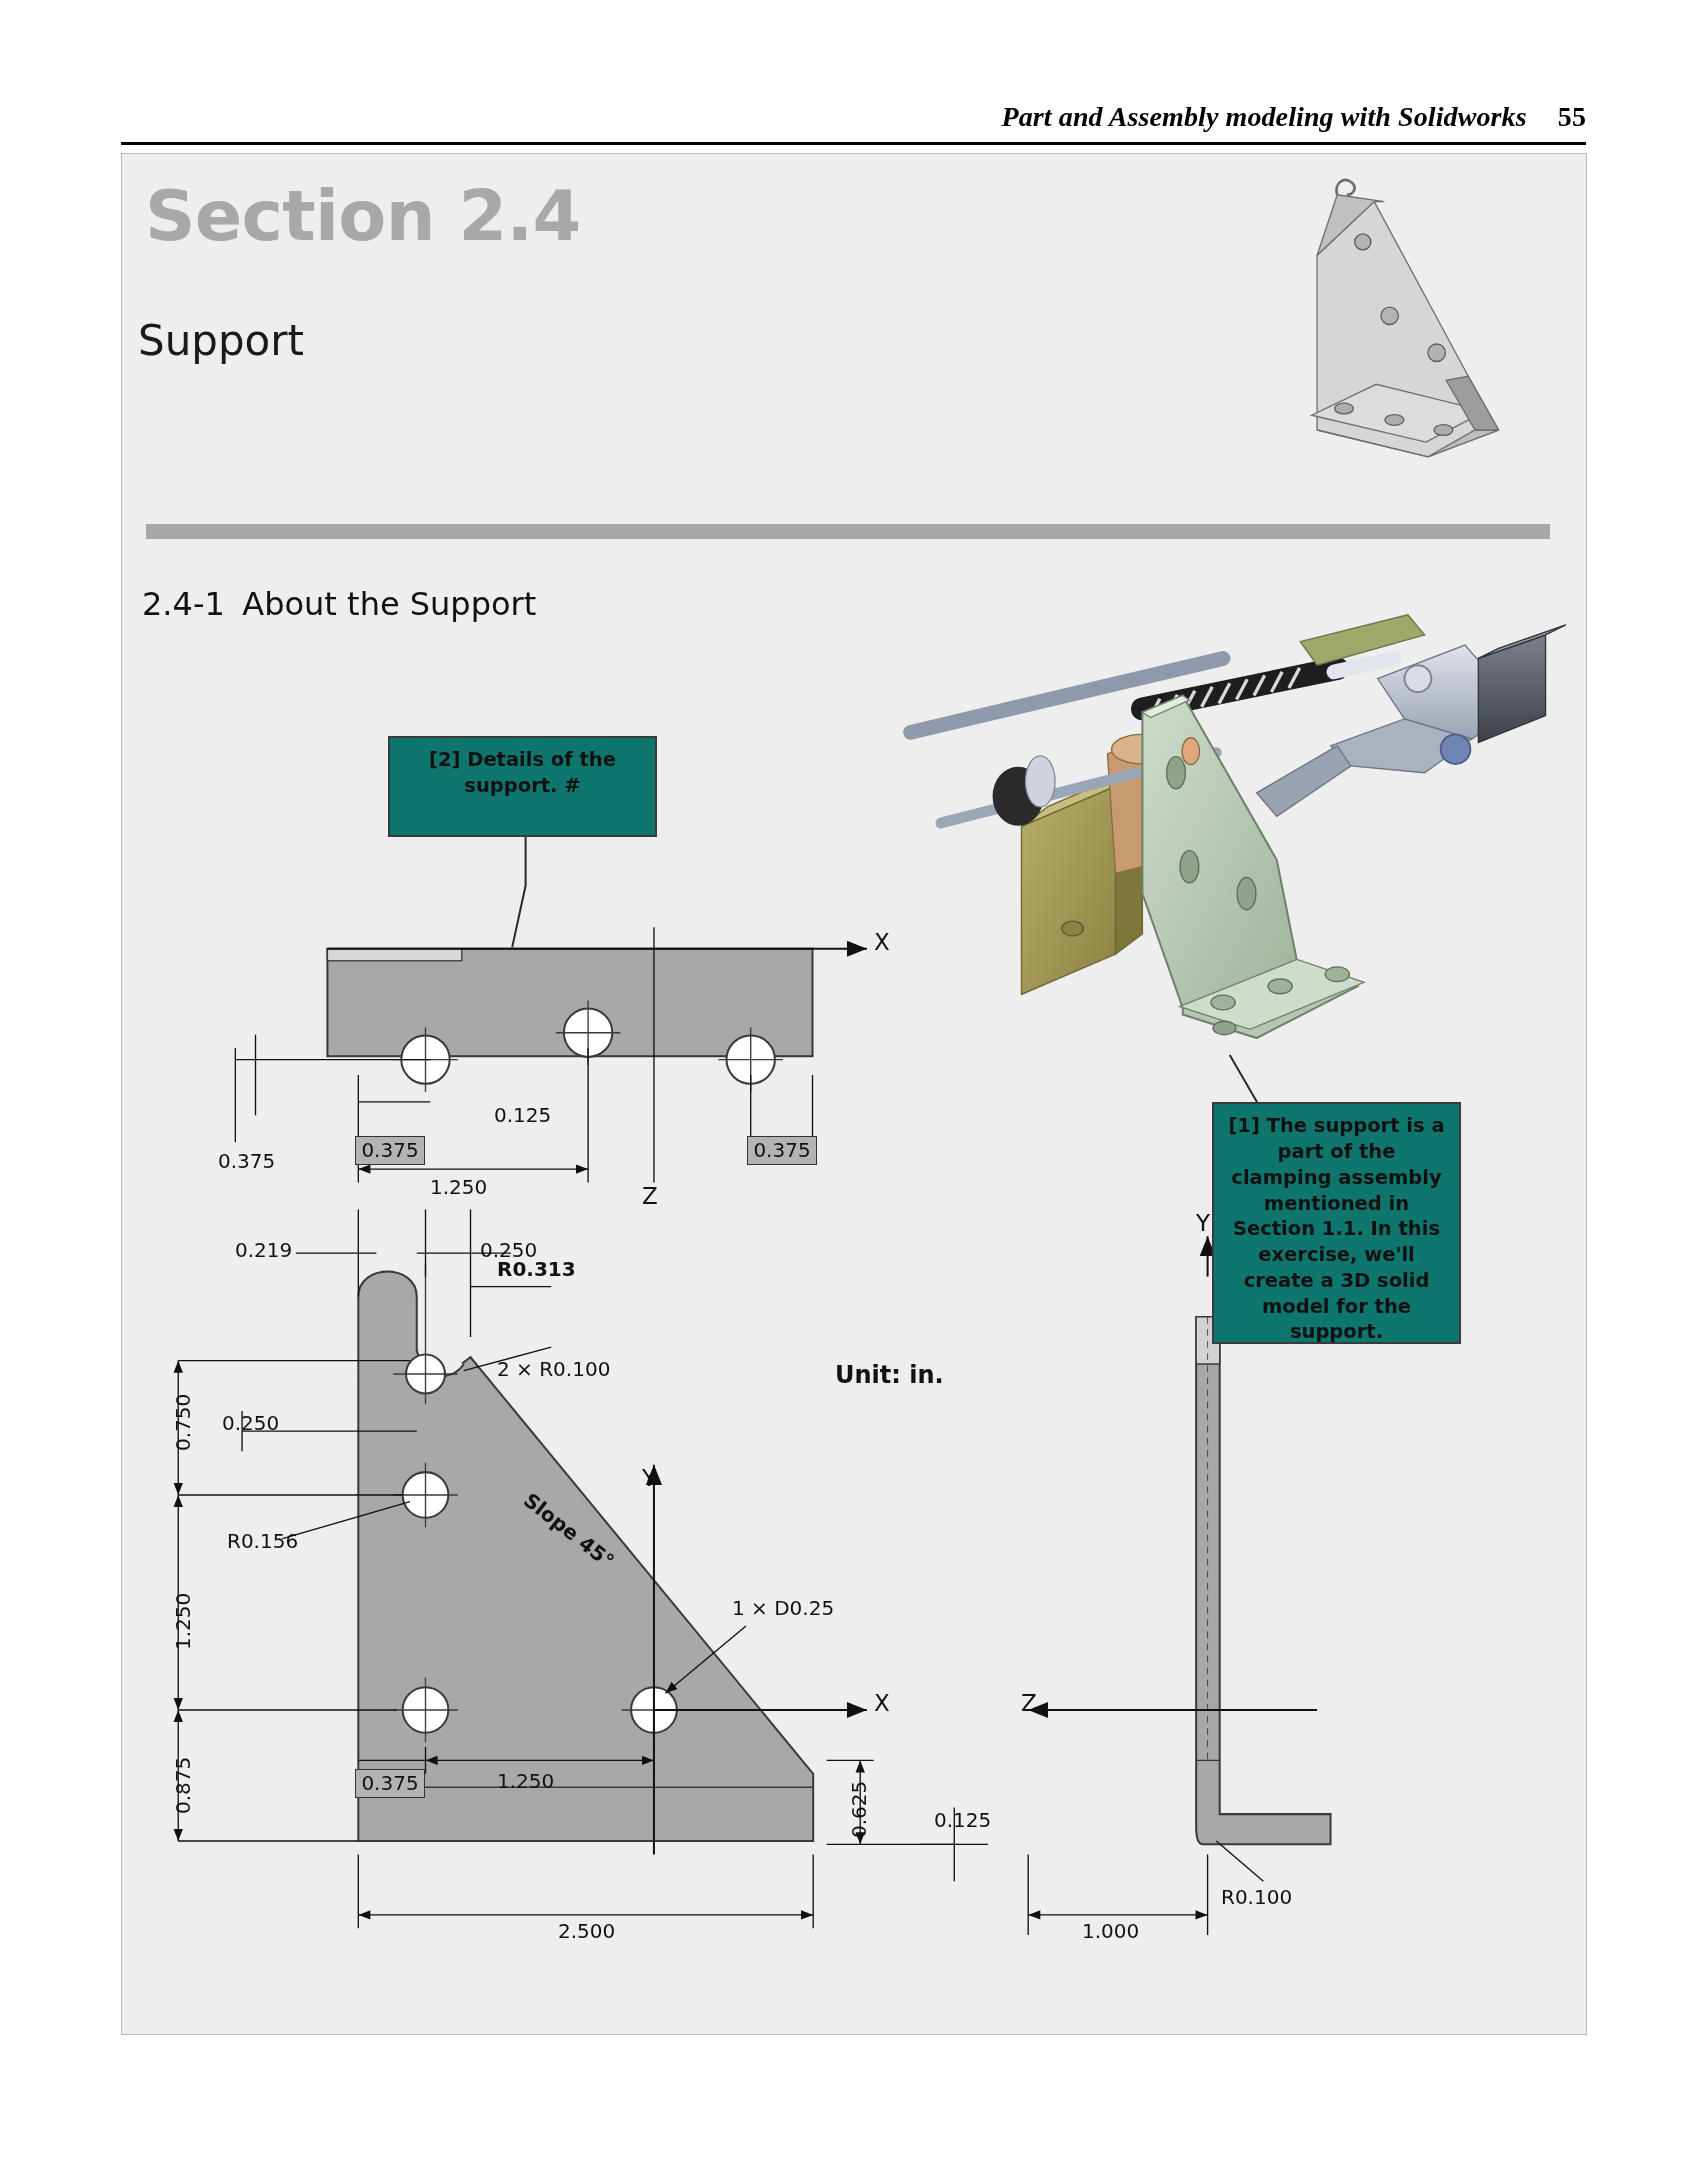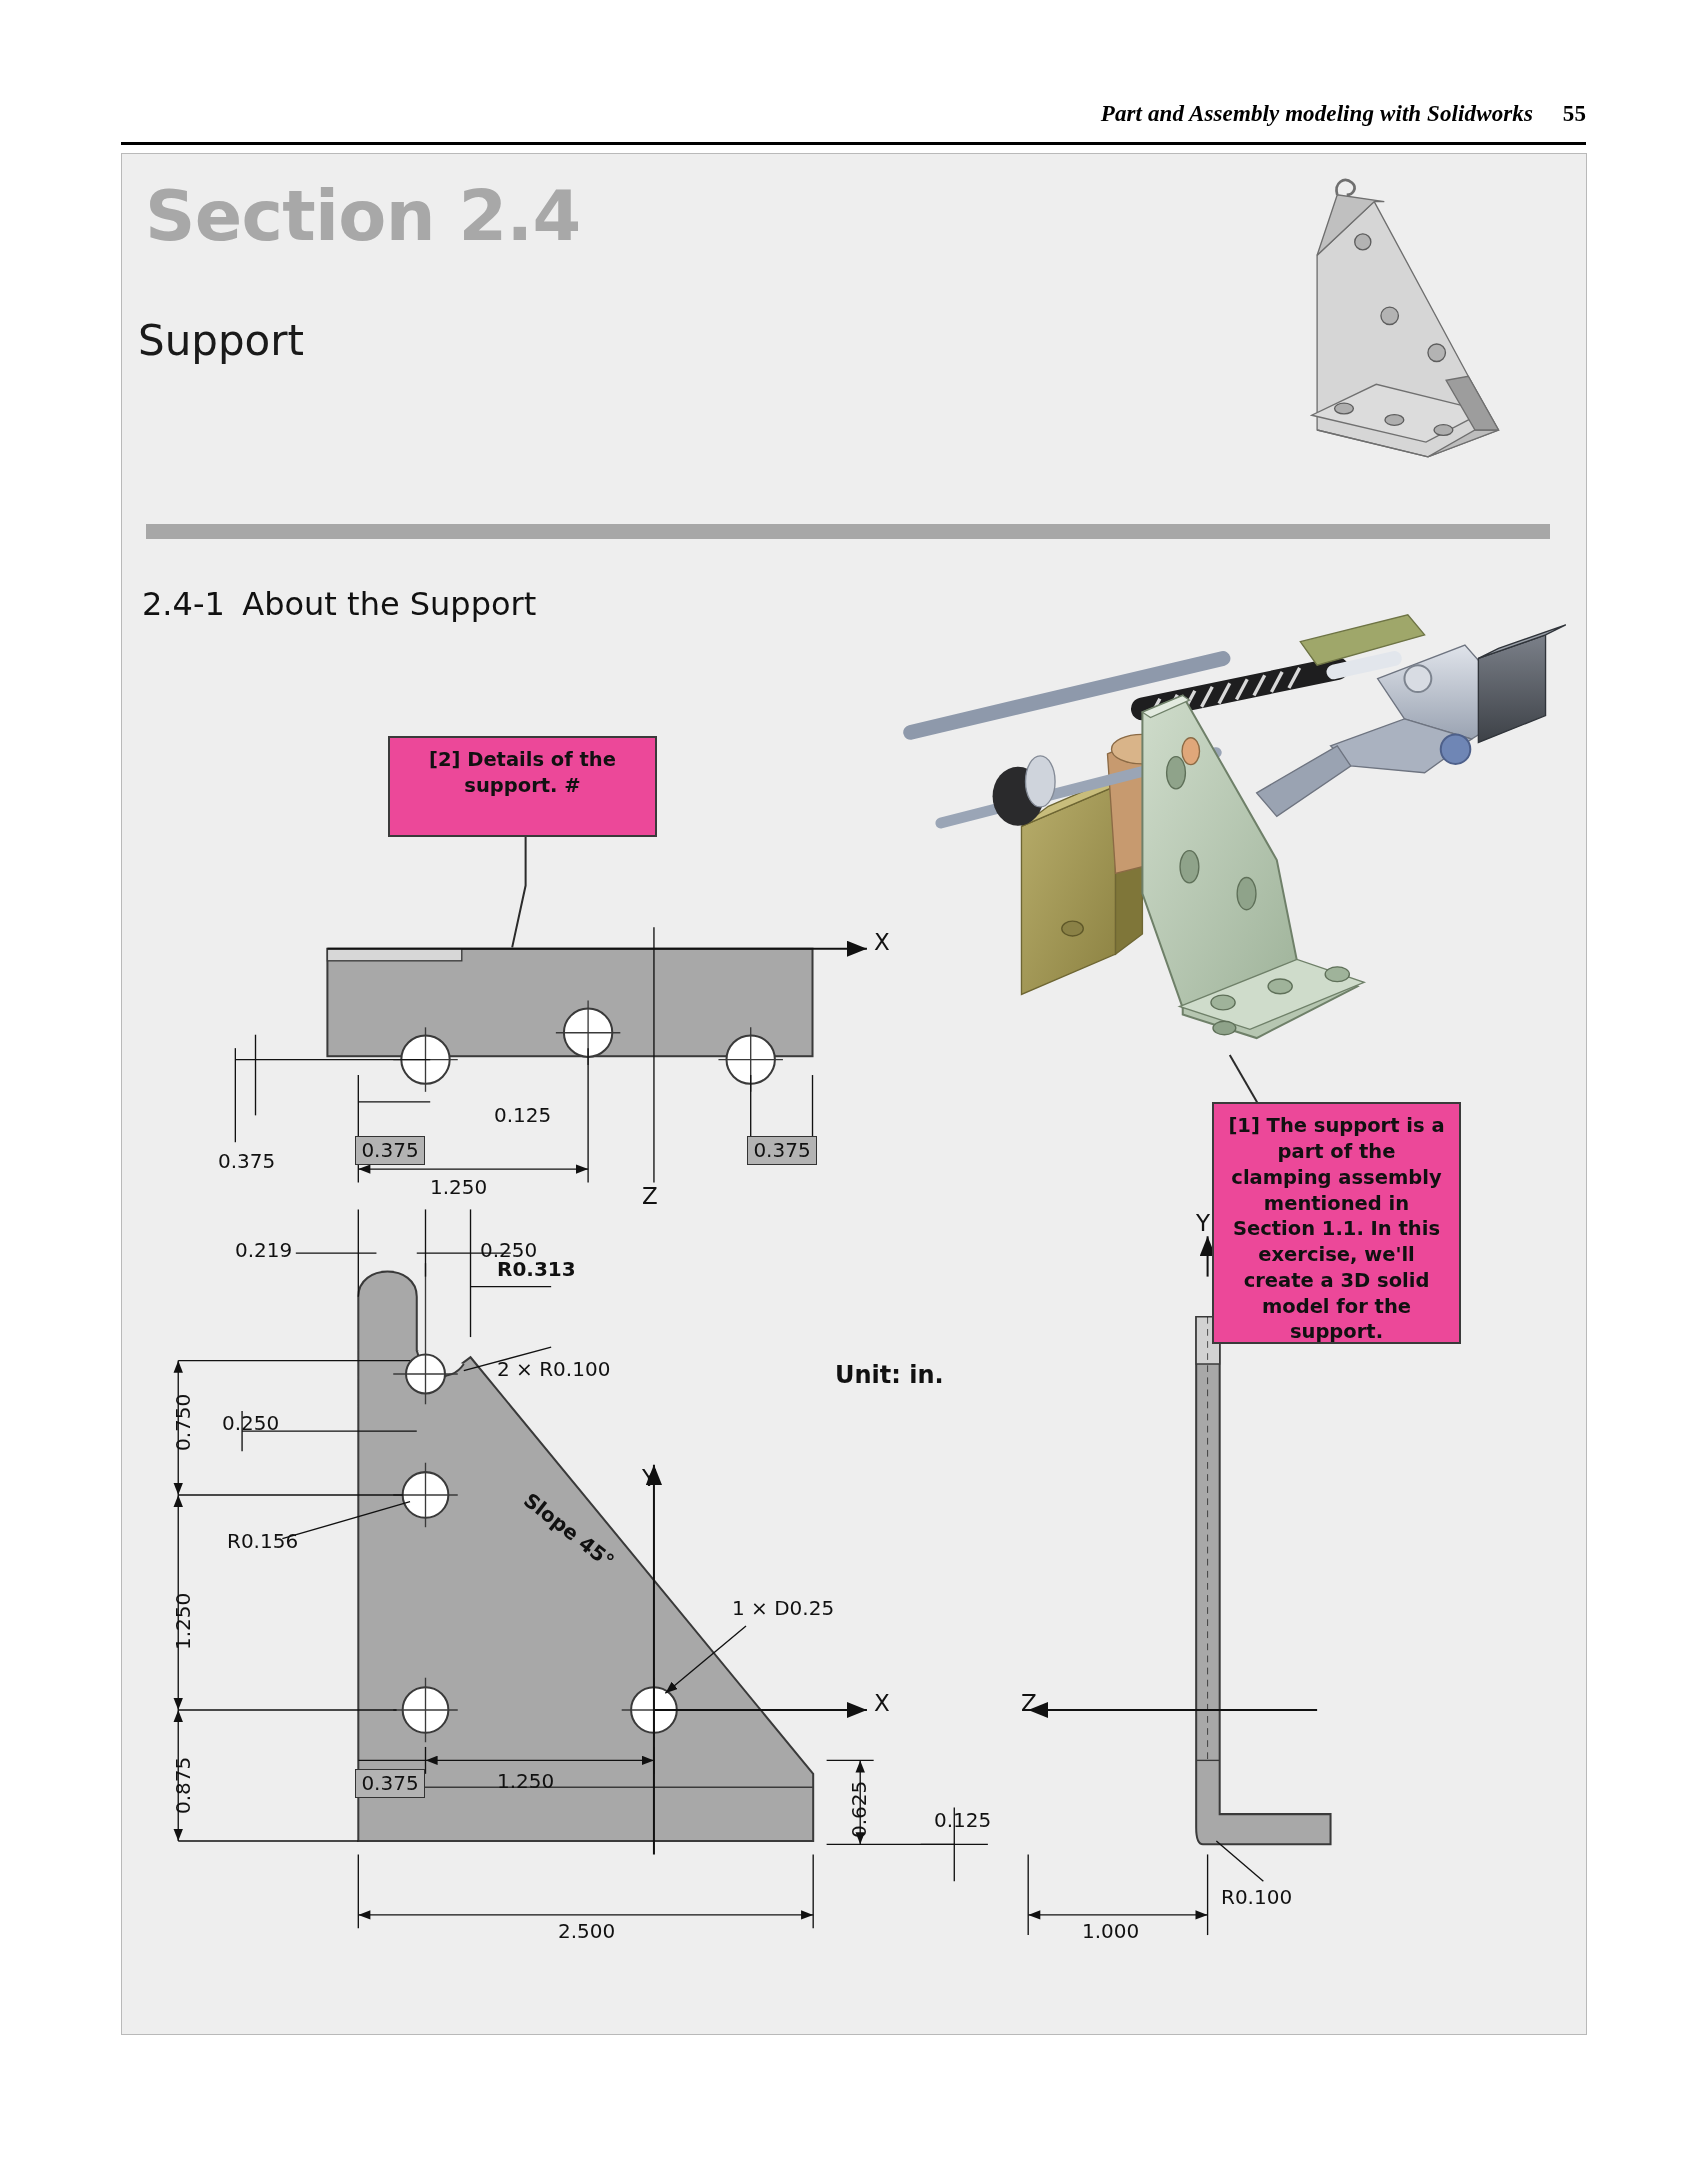--- a/index.html
+++ b/index.html
@@ -20,21 +20,21 @@
   .runhead {
     position: absolute;
     top: 101px;
     left: 121px;
     right: 121px;
     height: 40px;
     text-align: right;
     font-family: "Liberation Serif", serif;
     font-style: italic;
     font-weight: bold;
-    font-size: 23px;
+    font-size: 28px;
     letter-spacing: 0.1px;
     color: #000;
   }
   .runhead .pageno {
     font-style: normal;
     font-weight: bold;
     margin-left: 24px;
     font-family: "Liberation Serif", serif;
   }
   .runrule {
@@ -90,21 +90,21 @@
     top: 585px;
     font-size: 32px;
     color: #111;
     font-family: "DejaVu Sans", sans-serif;
   }
   .sub-head .num { margin-right: 17.5px; }
 
   
   .callout {
     position: absolute;
-    background: #ec4899;
+    background: #0f766e;
     border: 2px solid #3a3a3a;
     box-sizing: border-box;
     font-size: 19.5px;
     line-height: 1.32;
     font-weight: bold;
     color: #111;
     text-align: center;
     padding: 9.4px 10.8px;
     font-family: "DejaVu Sans", sans-serif;
   }

